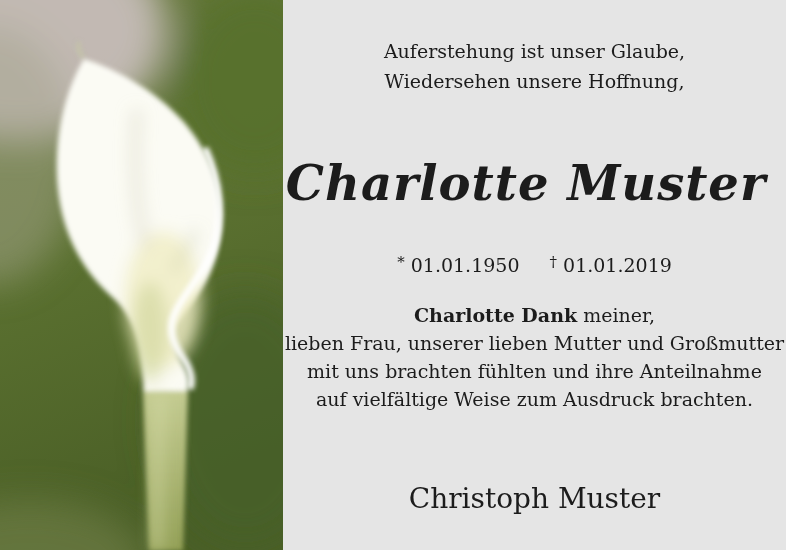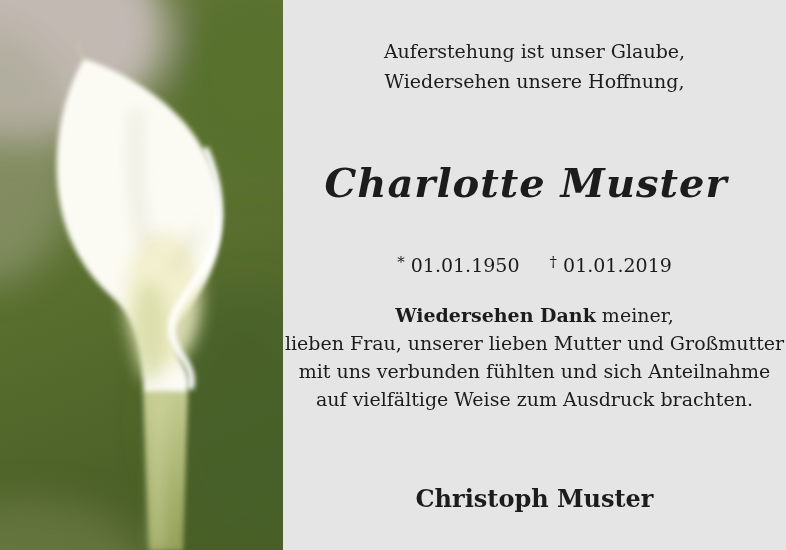--- a/index.html
+++ b/index.html
@@ -29,21 +29,21 @@
     left: 0; right: 0;
     top: 36px;
     font-size: 19px;
     line-height: 30px;
   }
   .verse-line { display: block; }
   .name {
     position: absolute;
     left: 0; right: 17px;
     top: 155px;
-    font-size: 40px;
+    font-size: 48px;
     line-height: 56px;
     font-style: italic;
     font-weight: bold;
     letter-spacing: 1px;
   }
   .maiden {
     position: absolute;
     left: 0; right: 0;
     top: 226px;
     font-size: 19px;
@@ -74,23 +74,23 @@
     position: absolute;
     left: 0; right: 0;
     top: 460px;
     font-size: 19px;
     line-height: 24px;
   }
   .mourner {
     position: absolute;
     left: 0; right: 0;
     top: 486px;
-    font-size: 24px;
+    font-size: 28px;
     line-height: 26px;
-    font-weight: bold;
+    font-weight: normal;
   }
 </style>
 </head>
 <body>
 
 <div class="card">
 
   <svg class="photo" viewBox="0 0 283 550" xmlns="http://www.w3.org/2000/svg" preserveAspectRatio="none">
     <defs>
       <linearGradient id="bg" x1="0" y1="0" x2="0.2" y2="1">
@@ -164,23 +164,23 @@
     </div>
 
     <div class="name">Charlotte Muster</div>
 
 
     <div class="dates">
       <span><span class="date-symbol">*</span> <span>01.01.1950</span></span><span class="date-death"><span class="date-symbol">†</span> <span>01.01.2019</span></span>
     </div>
 
     <div class="thanks">
-      <span class="thanks-line"><span class="bold">Wiedersehen Dank</span><span> meiner,</span></span>
+      <span class="thanks-line"><span class="bold">Charlotte Dank</span><span> meiner,</span></span>
       <span class="thanks-line">lieben Frau, unserer lieben Mutter und Großmutter</span>
-      <span class="thanks-line">mit uns verbunden fühlten und sich Anteilnahme</span>
+      <span class="thanks-line">mit uns brachten fühlten und ihre Anteilnahme</span>
       <span class="thanks-line">auf vielfältige Weise zum Ausdruck brachten.</span>
     </div>
 
 
     <div class="mourner">Christoph Muster</div>
 
   </div>
 </div>
 
 </body></html>

